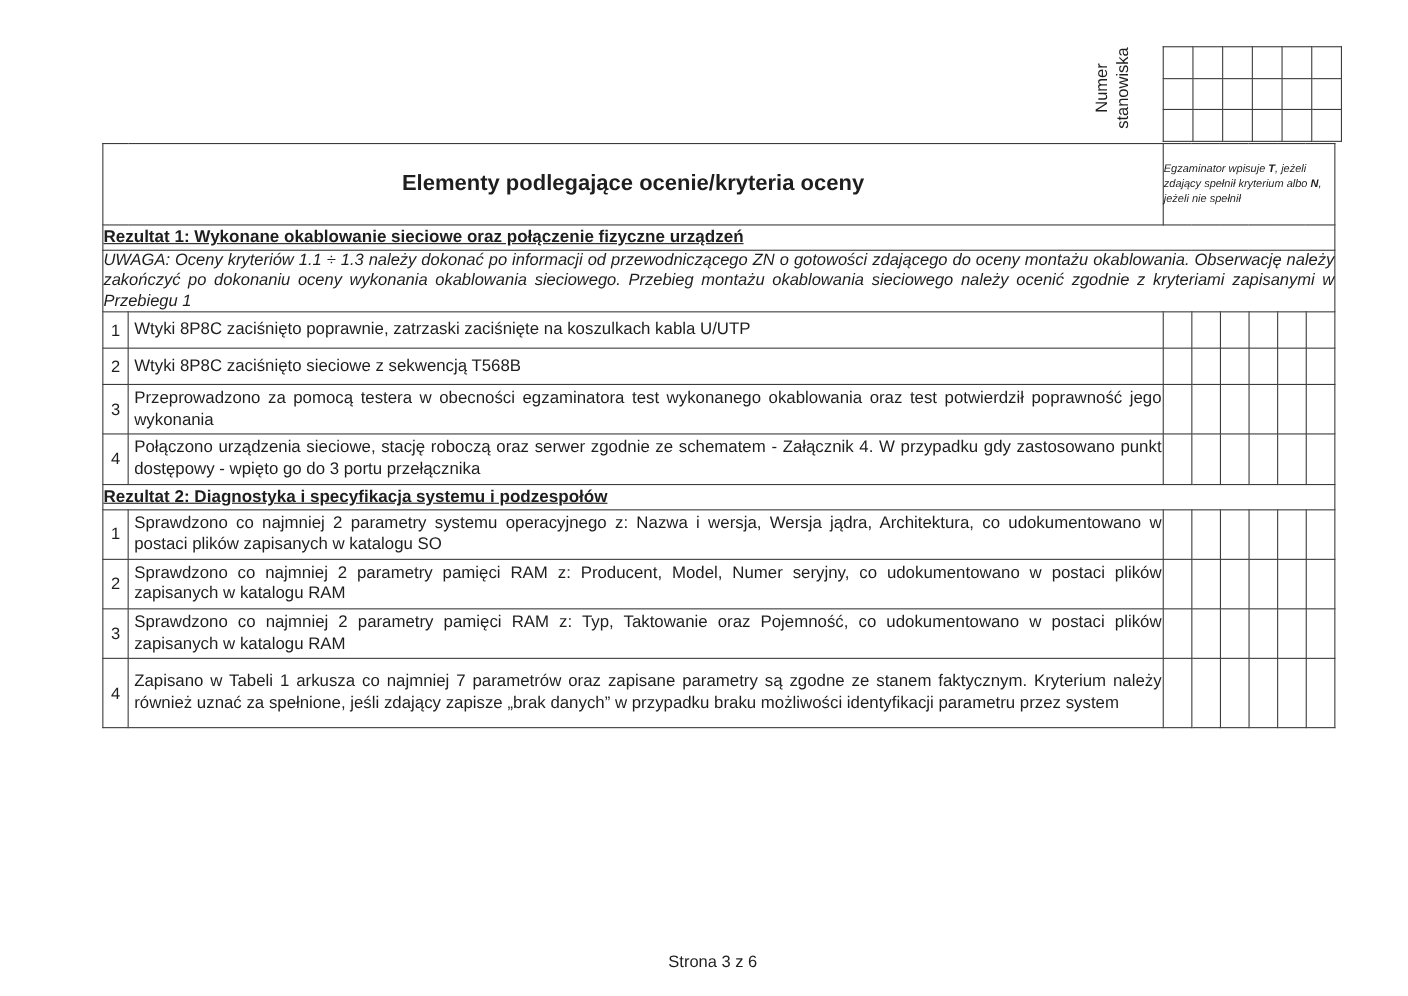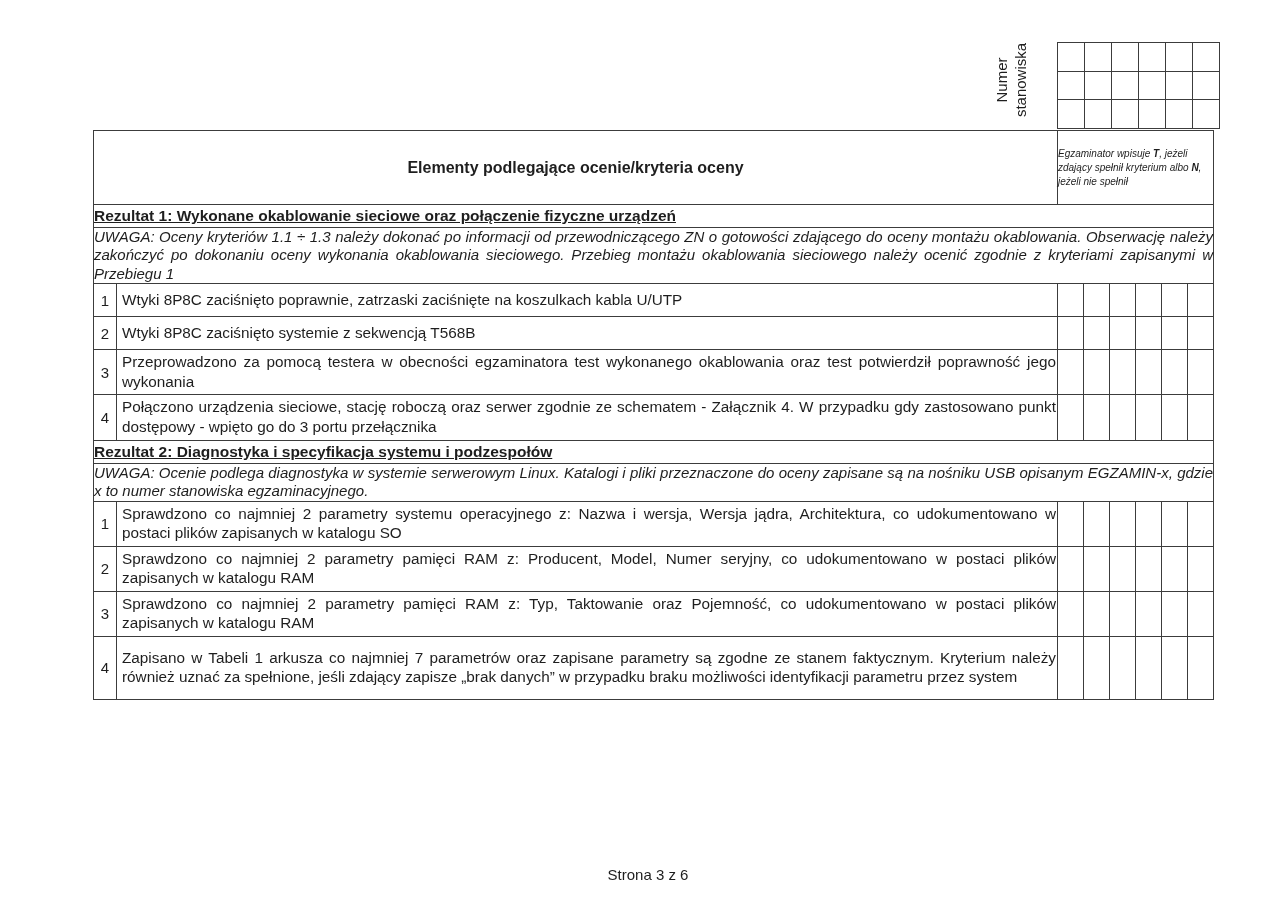--- a/index.html
+++ b/index.html
@@ -42,21 +42,21 @@
     table-layout:fixed;
   }
   .main-table td{
     border:1.6px solid #3c3c3c;
     padding:0;
     vertical-align:middle;
   }
   .header-title{
     text-align:center;
     font-weight:bold;
-    font-size:16px;
+    font-size:20px;
     height:73px;
   }
   .examiner-note{
     font-style:italic;
     font-size:10px;
     text-align:left;
     line-height:1.4;
     padding:2px 4px;
   }
   .examiner-note b{font-style:italic;}
@@ -168,21 +168,21 @@
       <td class="text"><span>Wtyki 8P8C zaciśnięto poprawnie, zatrzaski zaciśnięte na koszulkach kabla U/UTP</span><span class="it"></span></td>
     <td></td>
           <td></td>
           <td></td>
           <td></td>
           <td></td>
           <td></td>
         </tr>
     <tr class="crit h1">
       <td class="num">2</td>
-      <td class="text"><span>Wtyki 8P8C zaciśnięto systemie z sekwencją T568B</span><span class="it"></span></td>
+      <td class="text"><span>Wtyki 8P8C zaciśnięto sieciowe z sekwencją T568B</span><span class="it"></span></td>
     <td></td>
           <td></td>
           <td></td>
           <td></td>
           <td></td>
           <td></td>
         </tr>
     <tr class="crit h2">
       <td class="num">3</td>
       <td class="text"><span>Przeprowadzono za pomocą testera w obecności egzaminatora test wykonanego okablowania oraz test potwierdził poprawność jego wykonania</span><span class="it"></span></td>
@@ -199,23 +199,20 @@
     <td></td>
           <td></td>
           <td></td>
           <td></td>
           <td></td>
           <td></td>
         </tr>
 
     <tr>
       <td colspan="8" class="section-title">Rezultat 2: Diagnostyka i specyfikacja systemu i podzespołów</td>
-    </tr>
-    <tr>
-      <td colspan="8" class="section-note">UWAGA: Ocenie podlega diagnostyka w systemie serwerowym Linux. Katalogi i pliki przeznaczone do oceny zapisane są na nośniku USB opisanym EGZAMIN-x, gdzie x to numer stanowiska egzaminacyjnego.</td>
     </tr>
 
     <tr class="crit h2">
       <td class="num">1</td>
       <td class="text"><span>Sprawdzono co najmniej 2 parametry systemu operacyjnego z: Nazwa i wersja, Wersja jądra, Architektura, co udokumentowano w postaci plików zapisanych w katalogu </span><span class="it">SO</span></td>
     <td></td>
           <td></td>
           <td></td>
           <td></td>
           <td></td>

